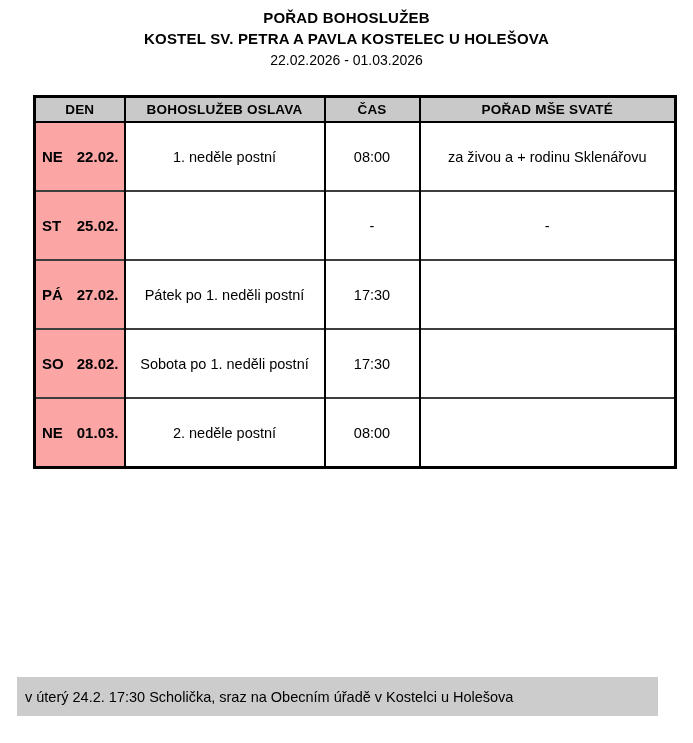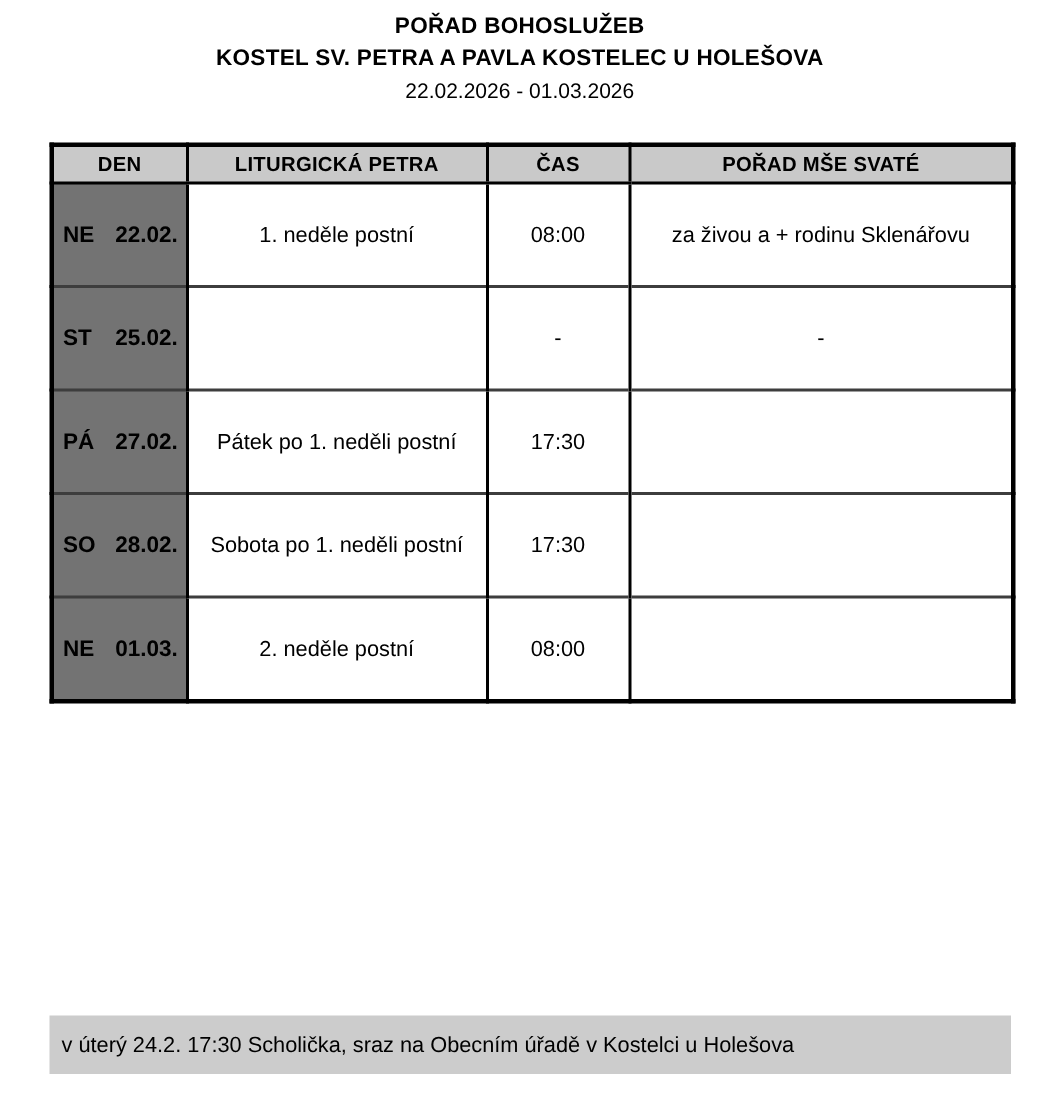--- a/index.html
+++ b/index.html
@@ -62,35 +62,35 @@
     vertical-align: middle;
     text-align: center;
     font-size: 14.5px;
     border-left: 2px solid #000000;
     border-top: 2px solid #3d3d3d;
     padding: 0 14px;
     background: #ffffff;
   }
   table.schedule tr.row td:first-child {
     border-left: none;
-    background: #737373;
+    background: #fca5a5;
     padding: 0;
   }
   table.schedule tr.row:first-child td { border-top: none; }
   .day-wrap {
     display: flex;
     justify-content: space-between;
     align-items: center;
     padding: 0 5px 0 6px;
     font-weight: bold;
     font-size: 15px;
   }
   .footer-note {
     position: absolute;
-    left: 33px;
+    left: 17px;
     top: 677px;
     width: 641px;
     height: 39px;
     background: #cccccc;
     display: flex;
     align-items: center;
     box-sizing: border-box;
     padding-left: 8px;
     font-size: 14.5px;
   }
@@ -109,21 +109,21 @@
   <table class="schedule">
     <colgroup>
       <col class="c-den">
         <col class="c-lit">
         <col class="c-cas">
         <col class="c-umysl">
     </colgroup>
     <thead>
       <tr>
         <th>DEN</th>
-        <th>LITURGICKÁ PETRA</th>
+        <th>BOHOSLUŽEB OSLAVA</th>
         <th>ČAS</th>
         <th>POŘAD MŠE SVATÉ</th>
       </tr>
     </thead>
     <tbody>
       <tr class="row">
         <td>
           <div class="day-wrap">
             <span>NE</span>
             <span>22.02.</span>

